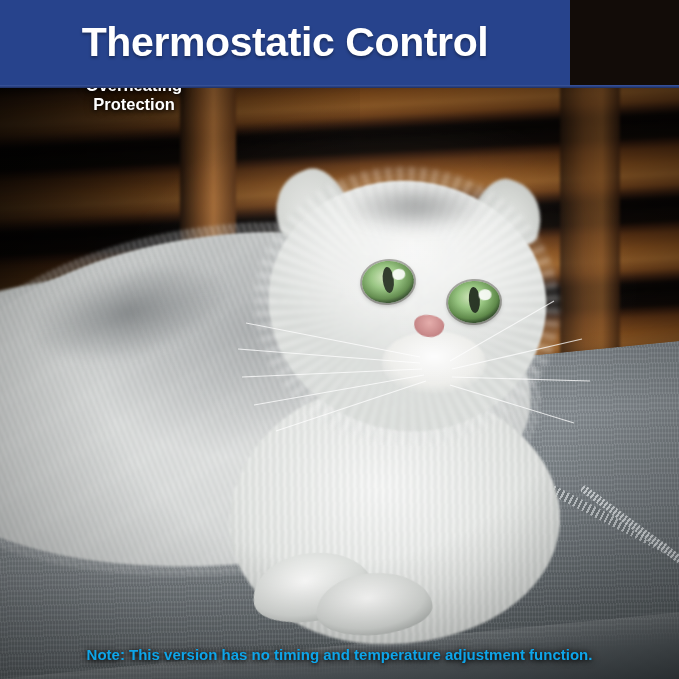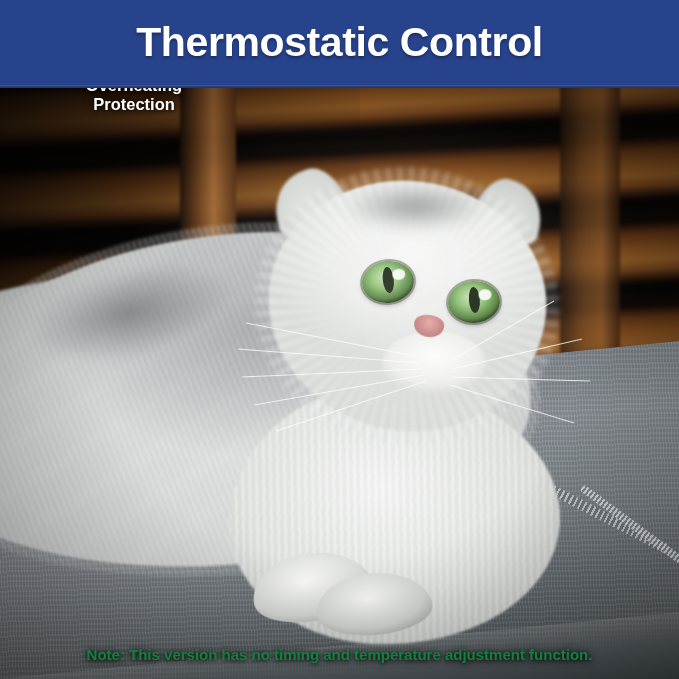--- a/index.html
+++ b/index.html
@@ -17,21 +17,21 @@
     height: 679px;
     overflow: hidden;
     background: #120c08;
   }
 
   
   .banner {
     position: absolute;
     left: 0;
     top: 0;
-    width: 679px;
+    width: 570px;
     height: 85px;
     background: #27438c;
     z-index: 40;
     display: flex;
     align-items: center;
     justify-content: center;
   }
   .banner-underline {
     position: absolute;
     left: 0;
@@ -444,21 +444,21 @@
   }
 
   
   .note {
     position: absolute;
     left: 0;
     bottom: 16px;
     width: 679px;
     text-align: center;
     z-index: 35;
-    color: #15803d;
+    color: #0ea5e9;
     font-size: 15px;
     font-weight: bold;
     text-shadow: 0 1px 4px rgba(0,0,0,0.9), 0 0 8px rgba(0,0,0,0.7);
   }
 </style>
 </head>
 <body>
 
 <div id="poster">
 

